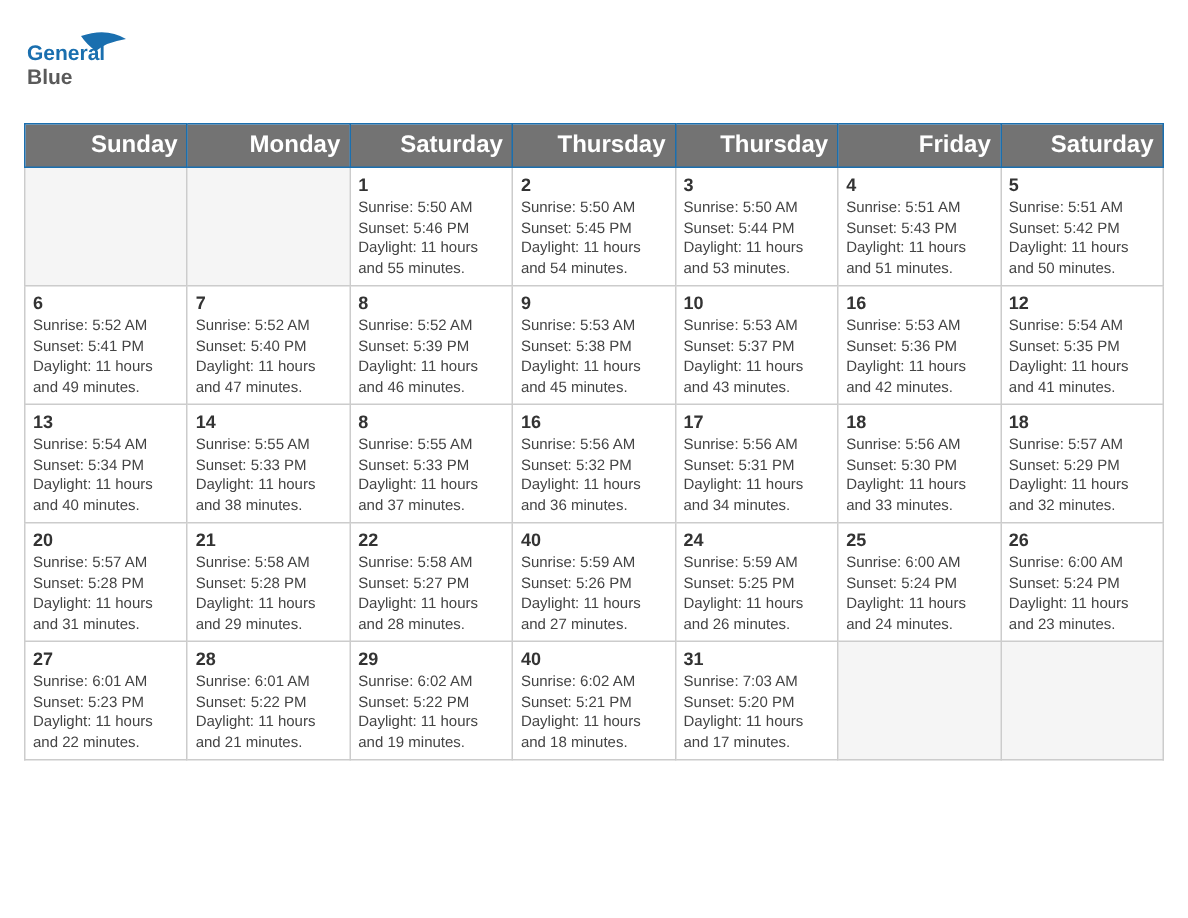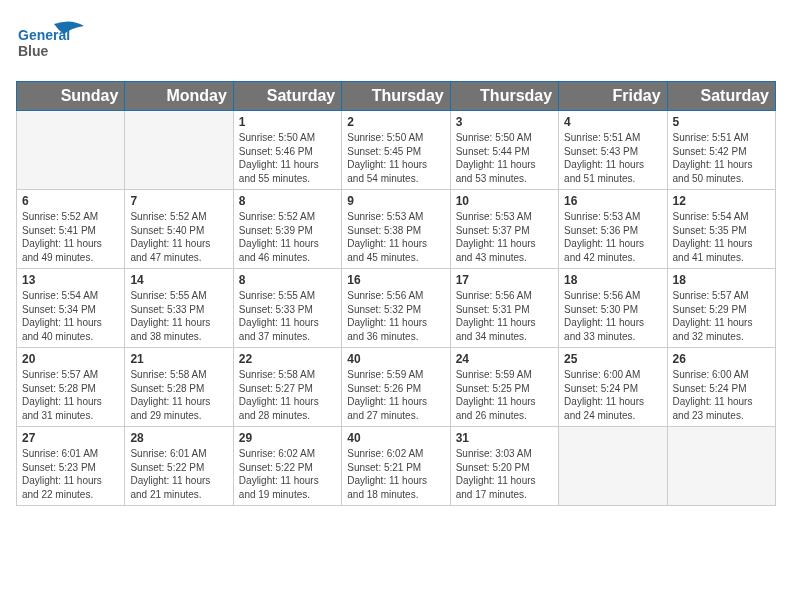--- a/index.html
+++ b/index.html
@@ -323,21 +323,21 @@
         </td>
         <td>
           <span class="day-number">40</span>
           <div class="day-info" style="white-space: pre-line;">Sunrise: 6:02 AM
 Sunset: 5:21 PM
 Daylight: 11 hours
 and 18 minutes.</div>
         </td>
         <td>
           <span class="day-number">31</span>
-          <div class="day-info" style="white-space: pre-line;">Sunrise: 3:03 AM
+          <div class="day-info" style="white-space: pre-line;">Sunrise: 7:03 AM
 Sunset: 5:20 PM
 Daylight: 11 hours
 and 17 minutes.</div>
         </td>
         <td class="empty"></td>
         <td class="empty"></td>
       </tr>
     </tbody>
 </table>
 

